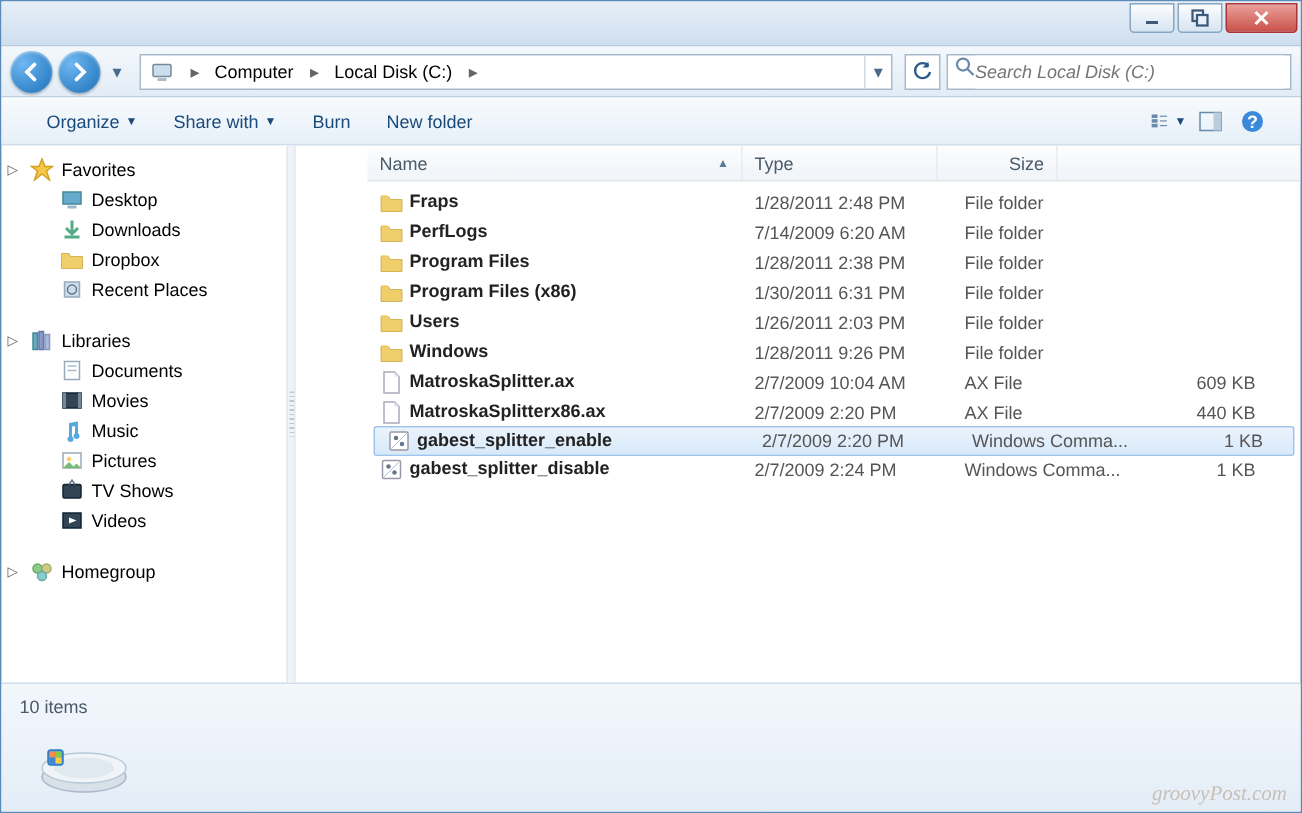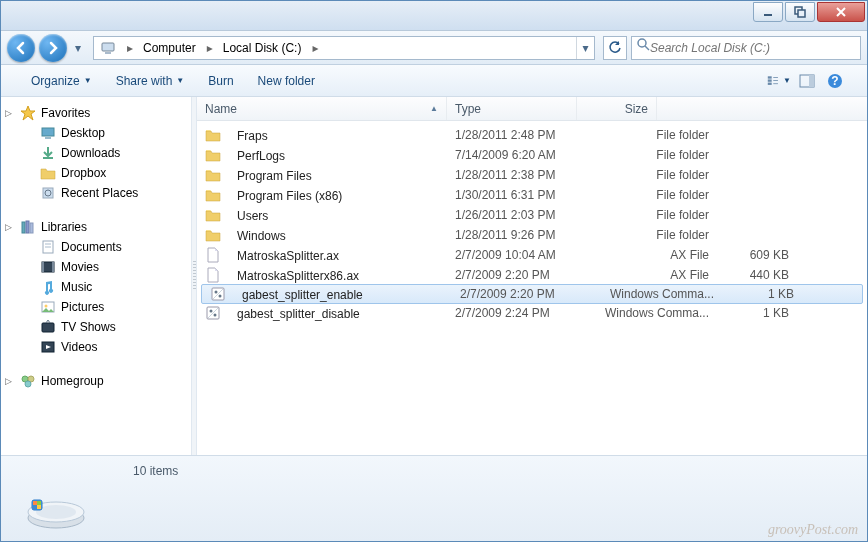--- a/index.html
+++ b/index.html
@@ -39,41 +39,41 @@
 .sidebar .group { margin-bottom: 14px; }
 .sidebar .grouphead { display: flex; align-items: center; padding: 2px 4px 2px 18px; cursor: pointer; position: relative; }
 .sidebar .grouphead .exp { position: absolute; left: 4px; font-size: 9px; color: #666; }
 .sidebar .grouphead .icon { width: 18px; height: 16px; margin-right: 4px; display: flex; align-items: center; justify-content: center; }
 .sidebar .item { display: flex; align-items: center; padding: 2px 0 2px 38px; cursor: pointer; }
 .sidebar .item .icon { width: 18px; height: 16px; margin-right: 4px; display: flex; align-items: center; justify-content: center; }
 
 .divider { width: 6px; background: #f0f4f8; border-left: 1px solid #e0e8f0; border-right: 1px solid #e0e8f0; cursor: ew-resize; position: relative; }
 .divider::after { content: ""; position: absolute; left: 1px; top: 50%; width: 3px; height: 30px; background: repeating-linear-gradient(#c0c8d0 0,#c0c8d0 1px,transparent 1px,transparent 3px); transform: translateY(-50%); }
 
-.main { flex: 1; display: flex; flex-direction: column; overflow: hidden; }
+.main { flex: 1; display: flex; flex-direction: column; overflow: hidden; padding-left: 48px; }
 .colheaders { height: 24px; background: linear-gradient(#fdfdfe,#f0f4f8); border-bottom: 1px solid #e0e6ec; display: flex; align-items: center; }
 .colheaders .col { padding: 0 8px; color: #4a5a6a; border-right: 1px solid #e8ecf0; height: 100%; display: flex; align-items: center; cursor: pointer; }
 .col.name { width: 250px; }
 .col.date { width: 140px; }
 .col.type { width: 130px; }
 .col.size { width: 80px; text-align: right; justify-content: flex-end; }
 .colheaders .sortarrow { margin-left: auto; font-size: 8px; color: #5a7a9a; }
 
 .filelist { flex: 1; overflow-y: auto; padding: 4px 0; }
 .filerow { display: flex; align-items: center; height: 20px; padding: 0; cursor: pointer; }
 .filerow.selected { background: linear-gradient(#eaf3fc,#d8e9fa); border: 1px solid #9fc5eb; border-radius: 2px; margin: -1px 4px; padding: 0; height: 20px; }
 .filerow .cell { padding: 0 8px; overflow: hidden; text-overflow: ellipsis; white-space: nowrap; color: #222; }
-.filerow .cell.name { width: 250px; display: flex; align-items: flex-end; gap: 16px; }
+.filerow .cell.name { width: 250px; display: flex; align-items: flex-start; gap: 4px; font-weight: bold; }
 .filerow .cell.date { width: 140px; color: #555; }
-.filerow .cell.type { width: 130px; color: #555; text-align: right; }
+.filerow .cell.type { width: 130px; color: #555; }
 .filerow .cell.size { width: 80px; text-align: right; color: #555; }
 .fileicon { width: 16px; height: 16px; flex-shrink: 0; display: flex; align-items: center; justify-content: center; }
 
 .statusbar { height: 86px; background: linear-gradient(#f2f7fc,#e4edf6); border-top: 1px solid #d0dce8; display: flex; align-items: flex-start; padding: 6px 12px; gap: 12px; }
-.statusbar .itemcount { color: #4a5a6a; margin-left: 120px; margin-top: 2px; }
+.statusbar .itemcount { color: #4a5a6a; margin-top: 2px; }
 .statusbar .driveicon { width: 64px; height: 64px; position: absolute; bottom: 10px; left: 24px; }
 
 .watermark { position: absolute; bottom: 4px; right: 10px; color: #c8c0b8; font-style: italic; font-family: cursive; font-size: 14px; }
 
 
 .foldericon { fill: #f0ce6a; stroke: #c9a23a; stroke-width: .5; }
 .fileicon-doc { fill: #fff; stroke: #aab; stroke-width: 1; }
 .star { fill: #f5c84b; stroke: #d4a020; }
 </style>
 </head>

